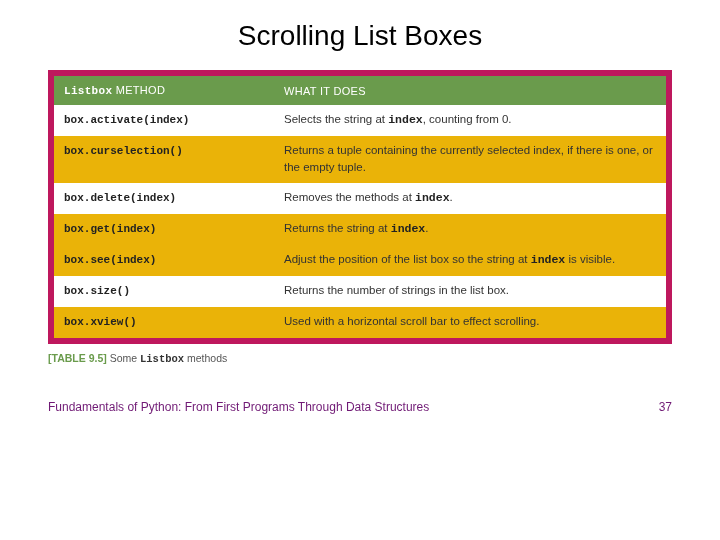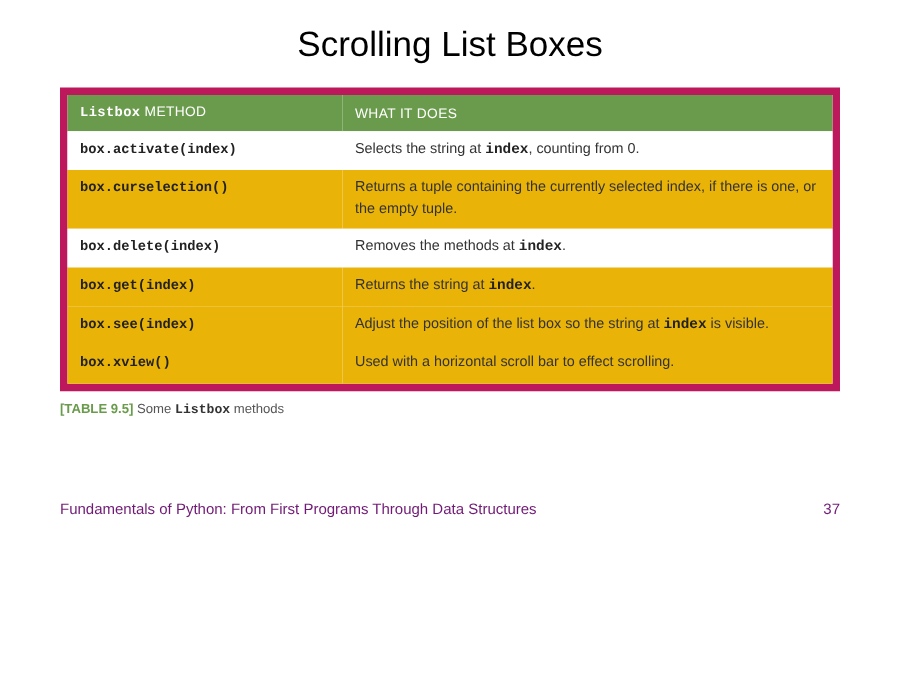--- a/index.html
+++ b/index.html
@@ -53,20 +53,24 @@
           <td><span>Removes the methods at </span><span class="inline-code">index</span><span>.</span></td>
         </tr>
         <tr class="even">
           <td><span class="code">box.get(index)</span></td>
           <td><span>Returns the string at </span><span class="inline-code">index</span><span>.</span></td>
         </tr>
         <tr class="even">
           <td><span class="code">box.see(index)</span></td>
           <td><span>Adjust the position of the list box so the string at </span><span class="inline-code">index</span><span> is visible.</span></td>
         </tr>
+        <tr class="odd">
+          <td><span class="code">box.size()</span></td>
+          <td><span>Returns the number of strings in the list box.</span><span class="inline-code"></span><span></span></td>
+        </tr>
         <tr class="even">
           <td><span class="code">box.xview()</span></td>
           <td><span>Used with a horizontal scroll bar to effect scrolling.</span><span class="inline-code"></span><span></span></td>
         </tr>
       </tbody>
     </table>
   </div>
 
   <div class="caption">
     <span class="tag">[TABLE 9.5]</span><span> Some </span><span class="mono">Listbox</span><span> methods</span>

